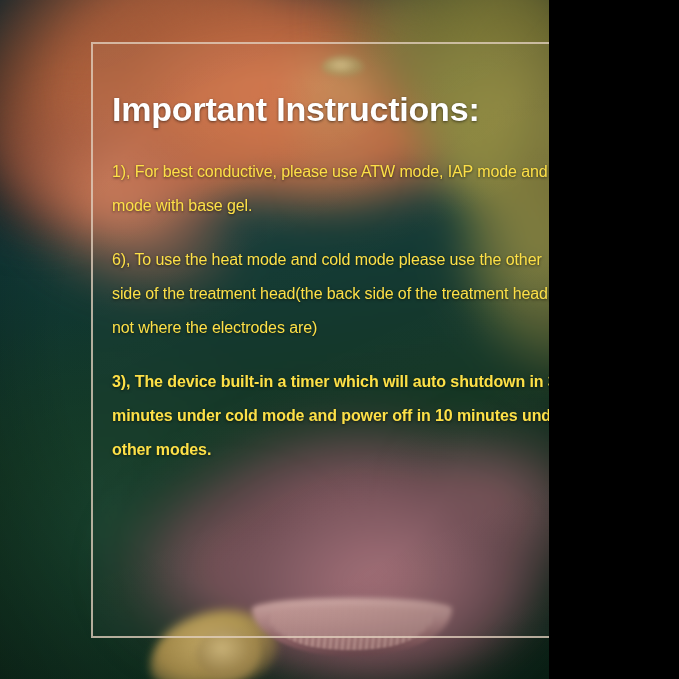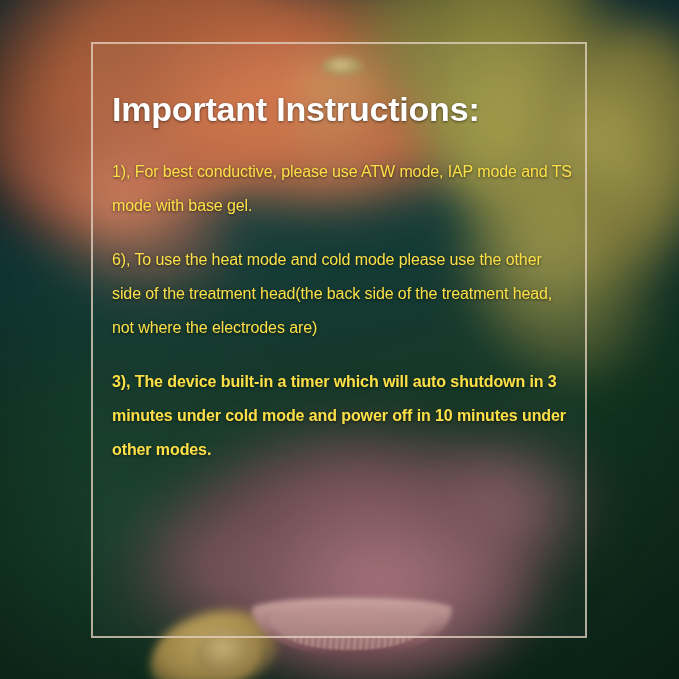--- a/index.html
+++ b/index.html
@@ -3,21 +3,21 @@
 <meta charset="utf-8">
 <style>
   html, body {
     margin: 0;
     padding: 0;
     background: #000;
   }
 
   #stage {
     position: relative;
-    width: 679px;
+    width: 549px;
     height: 679px;
     overflow: hidden;
     font-family: "Liberation Sans", sans-serif;
     background: #0d3038;
   }
 
   
   .bg-base {
     position: absolute;
     inset: 0;

